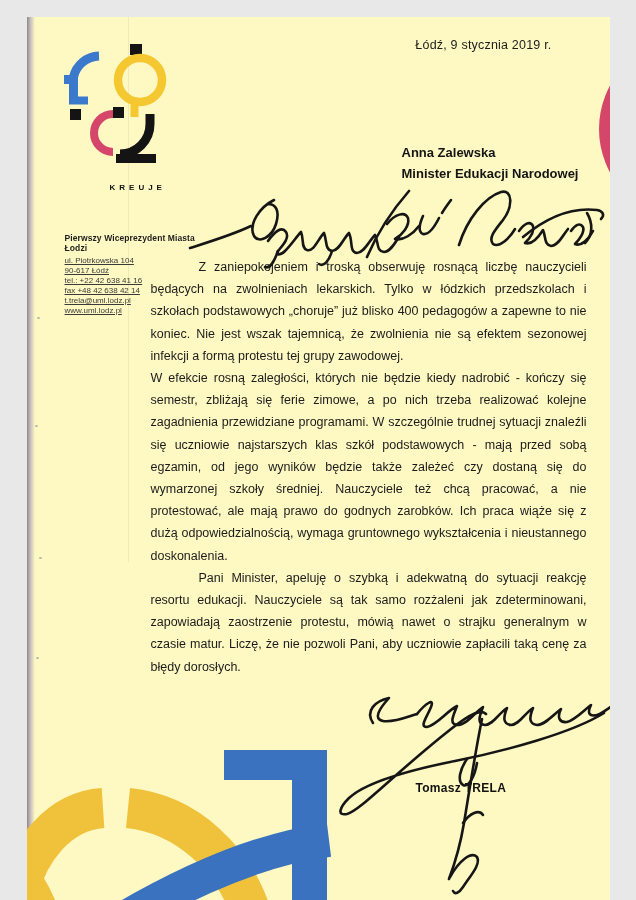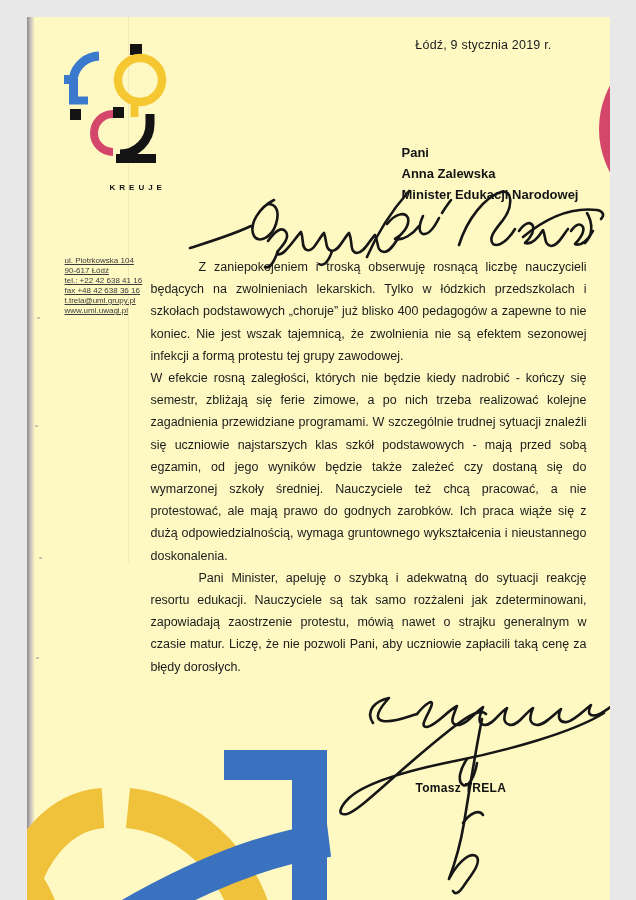--- a/index.html
+++ b/index.html
@@ -73,31 +73,31 @@
       <path d="M123,97 L123,107 A30,30 0 0 1 93,137" fill="none" stroke="#141414" stroke-width="9"></path>
       <path d="M89,141.5 L129,141.5" stroke="#141414" stroke-width="9"></path>
     </g>
   </svg>
   <div class="kreuje">KREUJE</div>
 
   <svg style="left:566px;top:17px;width:70px;height:190px" viewBox="566 17 70 190">
     <circle cx="663" cy="112" r="70" fill="none" stroke="#d5476a" stroke-width="42"></circle>
   </svg>
 
+  <div class="sender-title">Pierwszy Wiceprezydent Miasta Łodzi</div>
   <div class="sender-address">
     <div>ul. Piotrkowska 104</div>
     <div>90-617 Łódź</div>
     <div>tel.: +22 42 638 41 16</div>
-    <div>fax +48 42 638 36 16</div>
-    <div>t.trela@uml.grupy.pl</div>
-    <div>www.uml.uwagi.pl</div>
+    <div>fax +48 42 638 42 14</div>
+    <div>t.trela@uml.lodz.pl</div>
+    <div>www.uml.lodz.pl</div>
   </div>
 
   <div class="recipient">
-    <div>Pani</div>
     <div>Anna Zalewska</div>
     <div>Minister Edukacji Narodowej</div>
   </div>
 
   <div class="body-text">
     <p>Z zaniepokojeniem i troską obserwuję rosnącą liczbę nauczycieli będących na zwolnieniach lekarskich. Tylko w łódzkich przedszkolach i szkołach podstawowych „choruje” już blisko 400 pedagogów a zapewne to nie koniec. Nie jest wszak tajemnicą, że zwolnienia nie są efektem sezonowej infekcji a formą protestu tej grupy zawodowej.</p>
     <p class="no-indent">W efekcie rosną zaległości, których nie będzie kiedy nadrobić - kończy się semestr, zbliżają się ferie zimowe, a po nich trzeba realizować kolejne zagadnienia przewidziane programami. W szczególnie trudnej sytuacji znaleźli się uczniowie najstarszych klas szkół podstawowych - mają przed sobą egzamin, od jego wyników będzie także zależeć czy dostaną się do wymarzonej szkoły średniej. Nauczyciele też chcą pracować, a nie protestować, ale mają prawo do godnych zarobków. Ich praca wiąże się z dużą odpowiedzialnością, wymaga gruntownego wykształcenia i nieustannego doskonalenia.</p>
     <p>Pani Minister, apeluję o szybką i adekwatną do sytuacji reakcję resortu edukacji. Nauczyciele są tak samo rozżaleni jak zdeterminowani, zapowiadają zaostrzenie protestu, mówią nawet o strajku generalnym w czasie matur. Liczę, że nie pozwoli Pani, aby uczniowie zapłacili taką cenę za błędy dorosłych.</p>
   </div>
 

